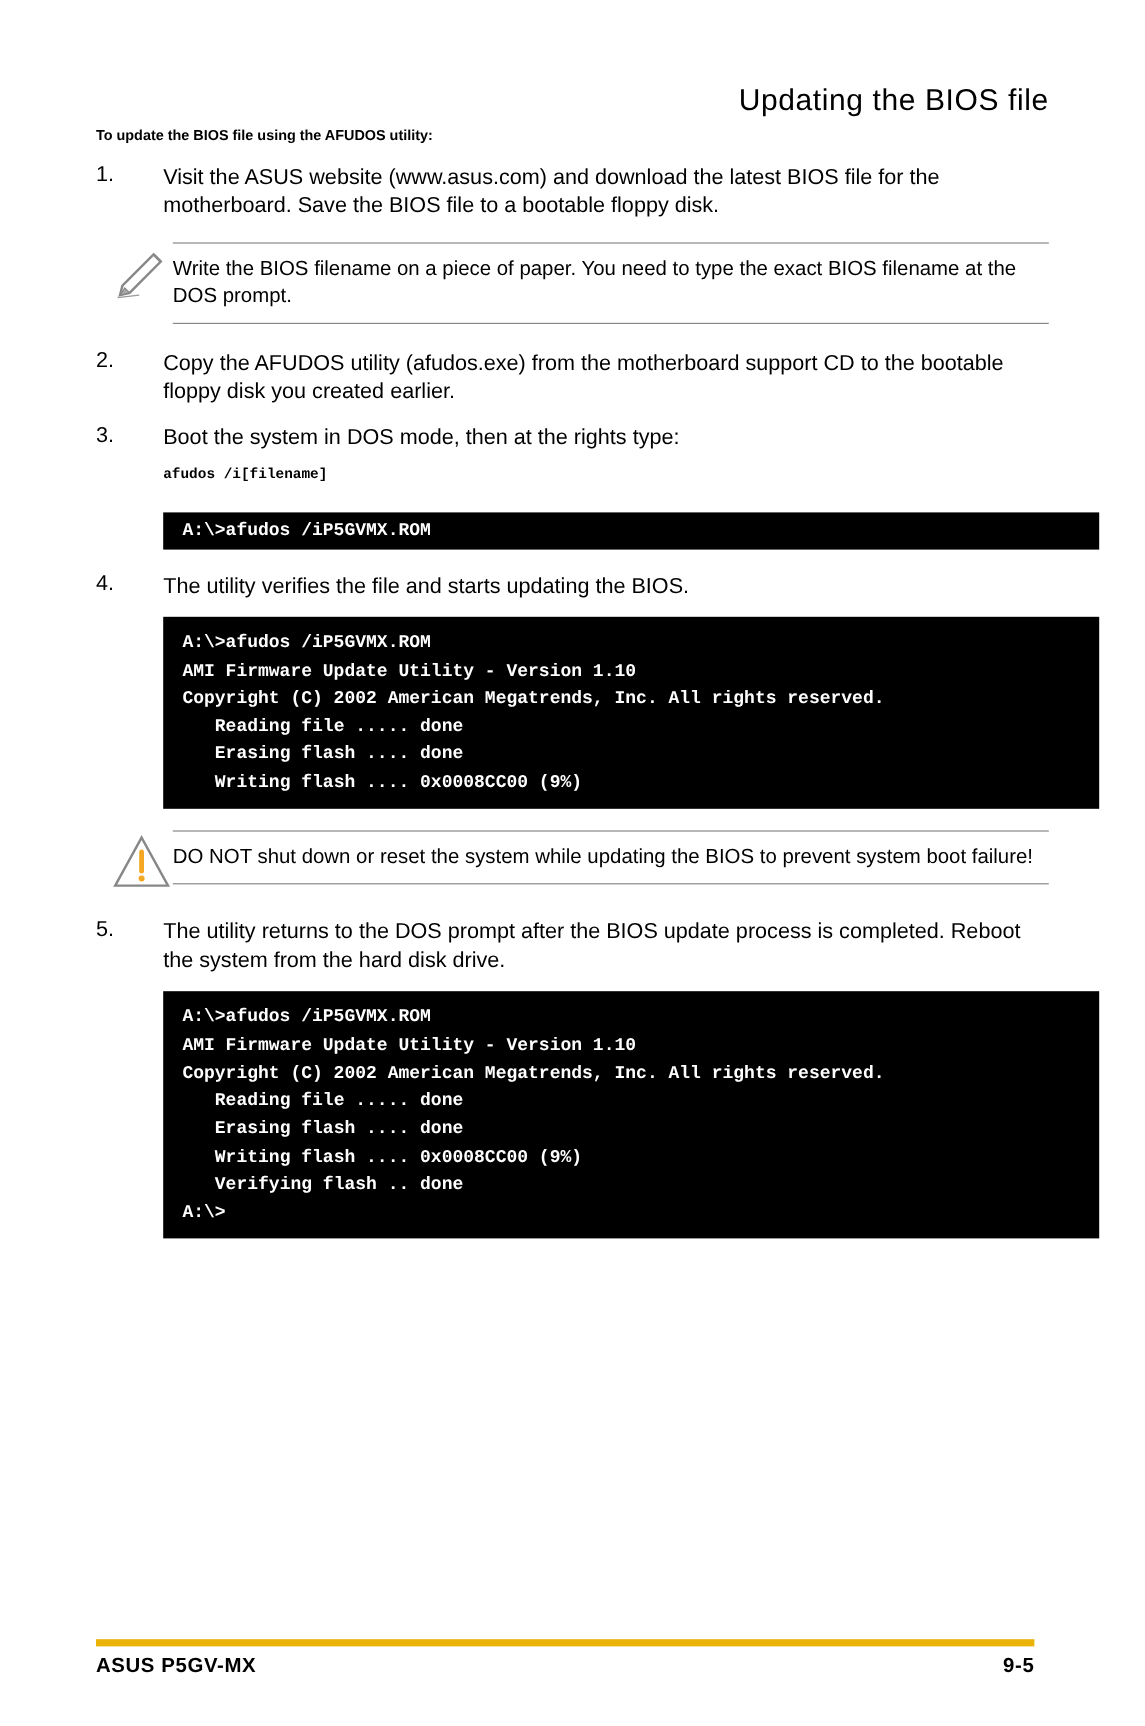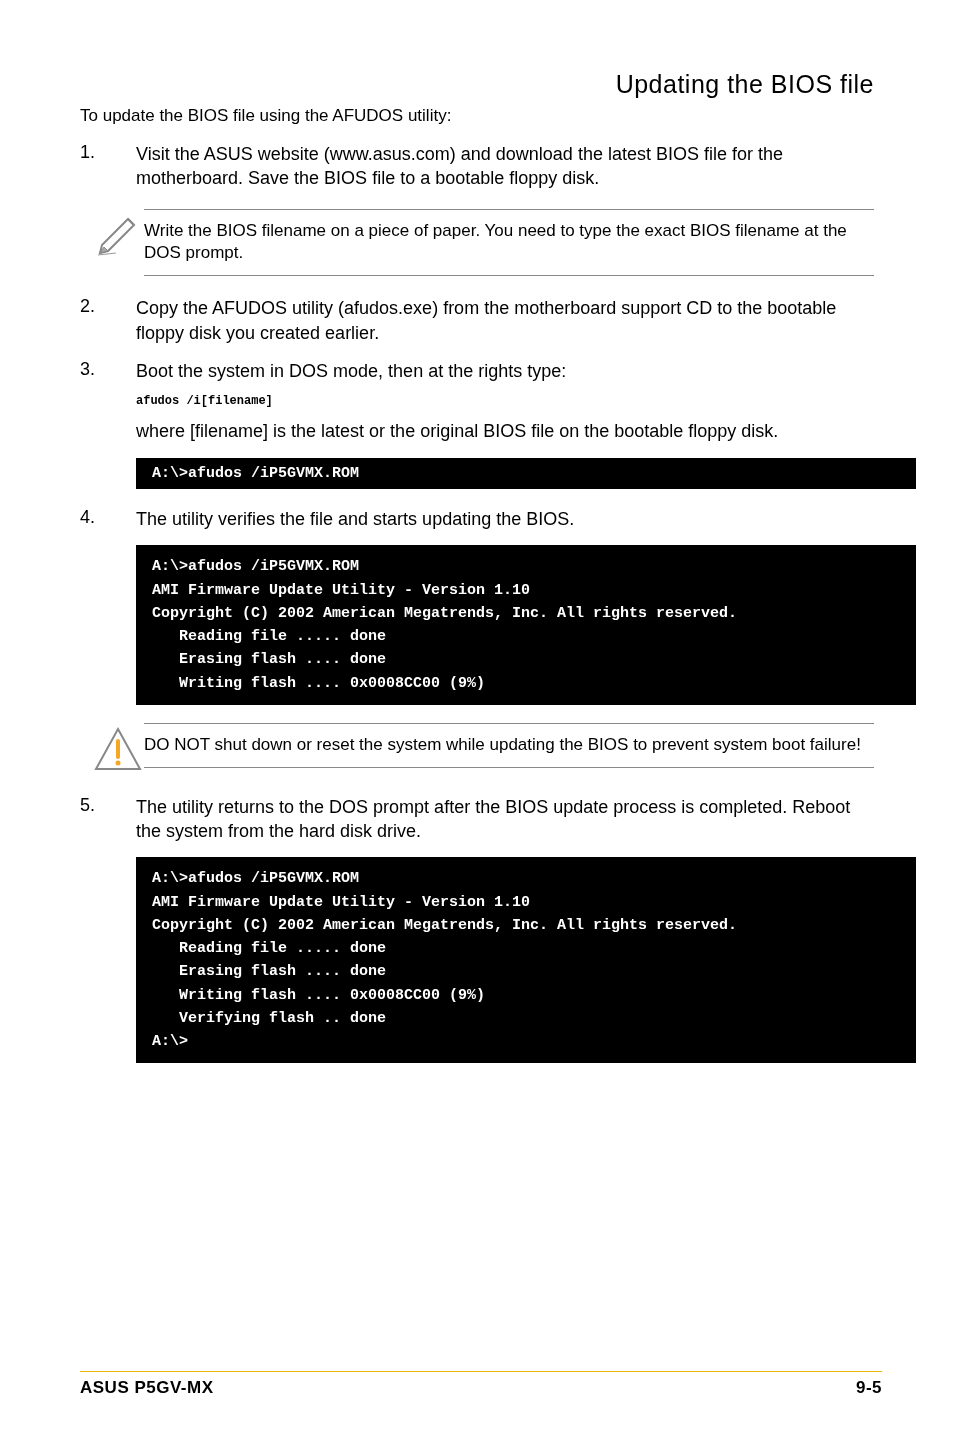--- a/index.html
+++ b/index.html
@@ -13,23 +13,24 @@
     position: relative;
   }
   .h2 {
     font-size: 25px;
     font-weight: normal;
     margin-bottom: 6px;
     letter-spacing: 0.5px;
     text-align: right;
   }
   .body-text {
-    font-size: 17px;
+    font-size: 12px;
     line-height: 1.35;
     margin-bottom: 14px;
+    font-weight: bold;
   }
   ol.steps {
     list-style: none;
     counter-reset: none;
     margin: 0;
     padding: 0;
   }
   .li-row {
     display: flex;
     gap: 32px;
@@ -83,22 +84,22 @@
     font-size: 17px;
     line-height: 1.35;
     border-top: 1px solid #888;
     border-bottom: 1px solid #888;
     padding: 10px 0;
   }
   .footer {
     position: absolute;
     bottom: 40px;
     left: 80px;
-    right: 72px;
-    border-top: 1px solid #eab308;
+    right: 92px;
+    border-top: 6px solid #eab308;
     padding-top: 6px;
     display: flex;
     justify-content: space-between;
     font-weight: bold;
     font-size: 17px;
     letter-spacing: 0.5px;
   }
   .sub-block {
     margin-bottom: 10px;
   }
@@ -131,21 +132,20 @@
 <div class="li-row">
   <div class="li-num">2.</div>
   <div class="li-body">Copy the AFUDOS utility (afudos.exe) from the motherboard support CD to the bootable floppy disk you created earlier.</div>
 </div>
 
 <div class="li-row">
   <div class="li-num">3.</div>
   <div class="li-body">
     <div class="sub-block">Boot the system in DOS mode, then at the rights type:</div>
     <div class="code-inline sub-block">afudos /i[filename]</div>
-    <div>where [filename] is the latest or the original BIOS file on the bootable floppy disk.</div>
   </div>
 </div>
 
 <pre class="terminal short">A:\&gt;afudos /iP5GVMX.ROM</pre>
 
 <div class="li-row">
   <div class="li-num">4.</div>
   <div class="li-body">The utility verifies the file and starts updating the BIOS.</div>
 </div>
 

